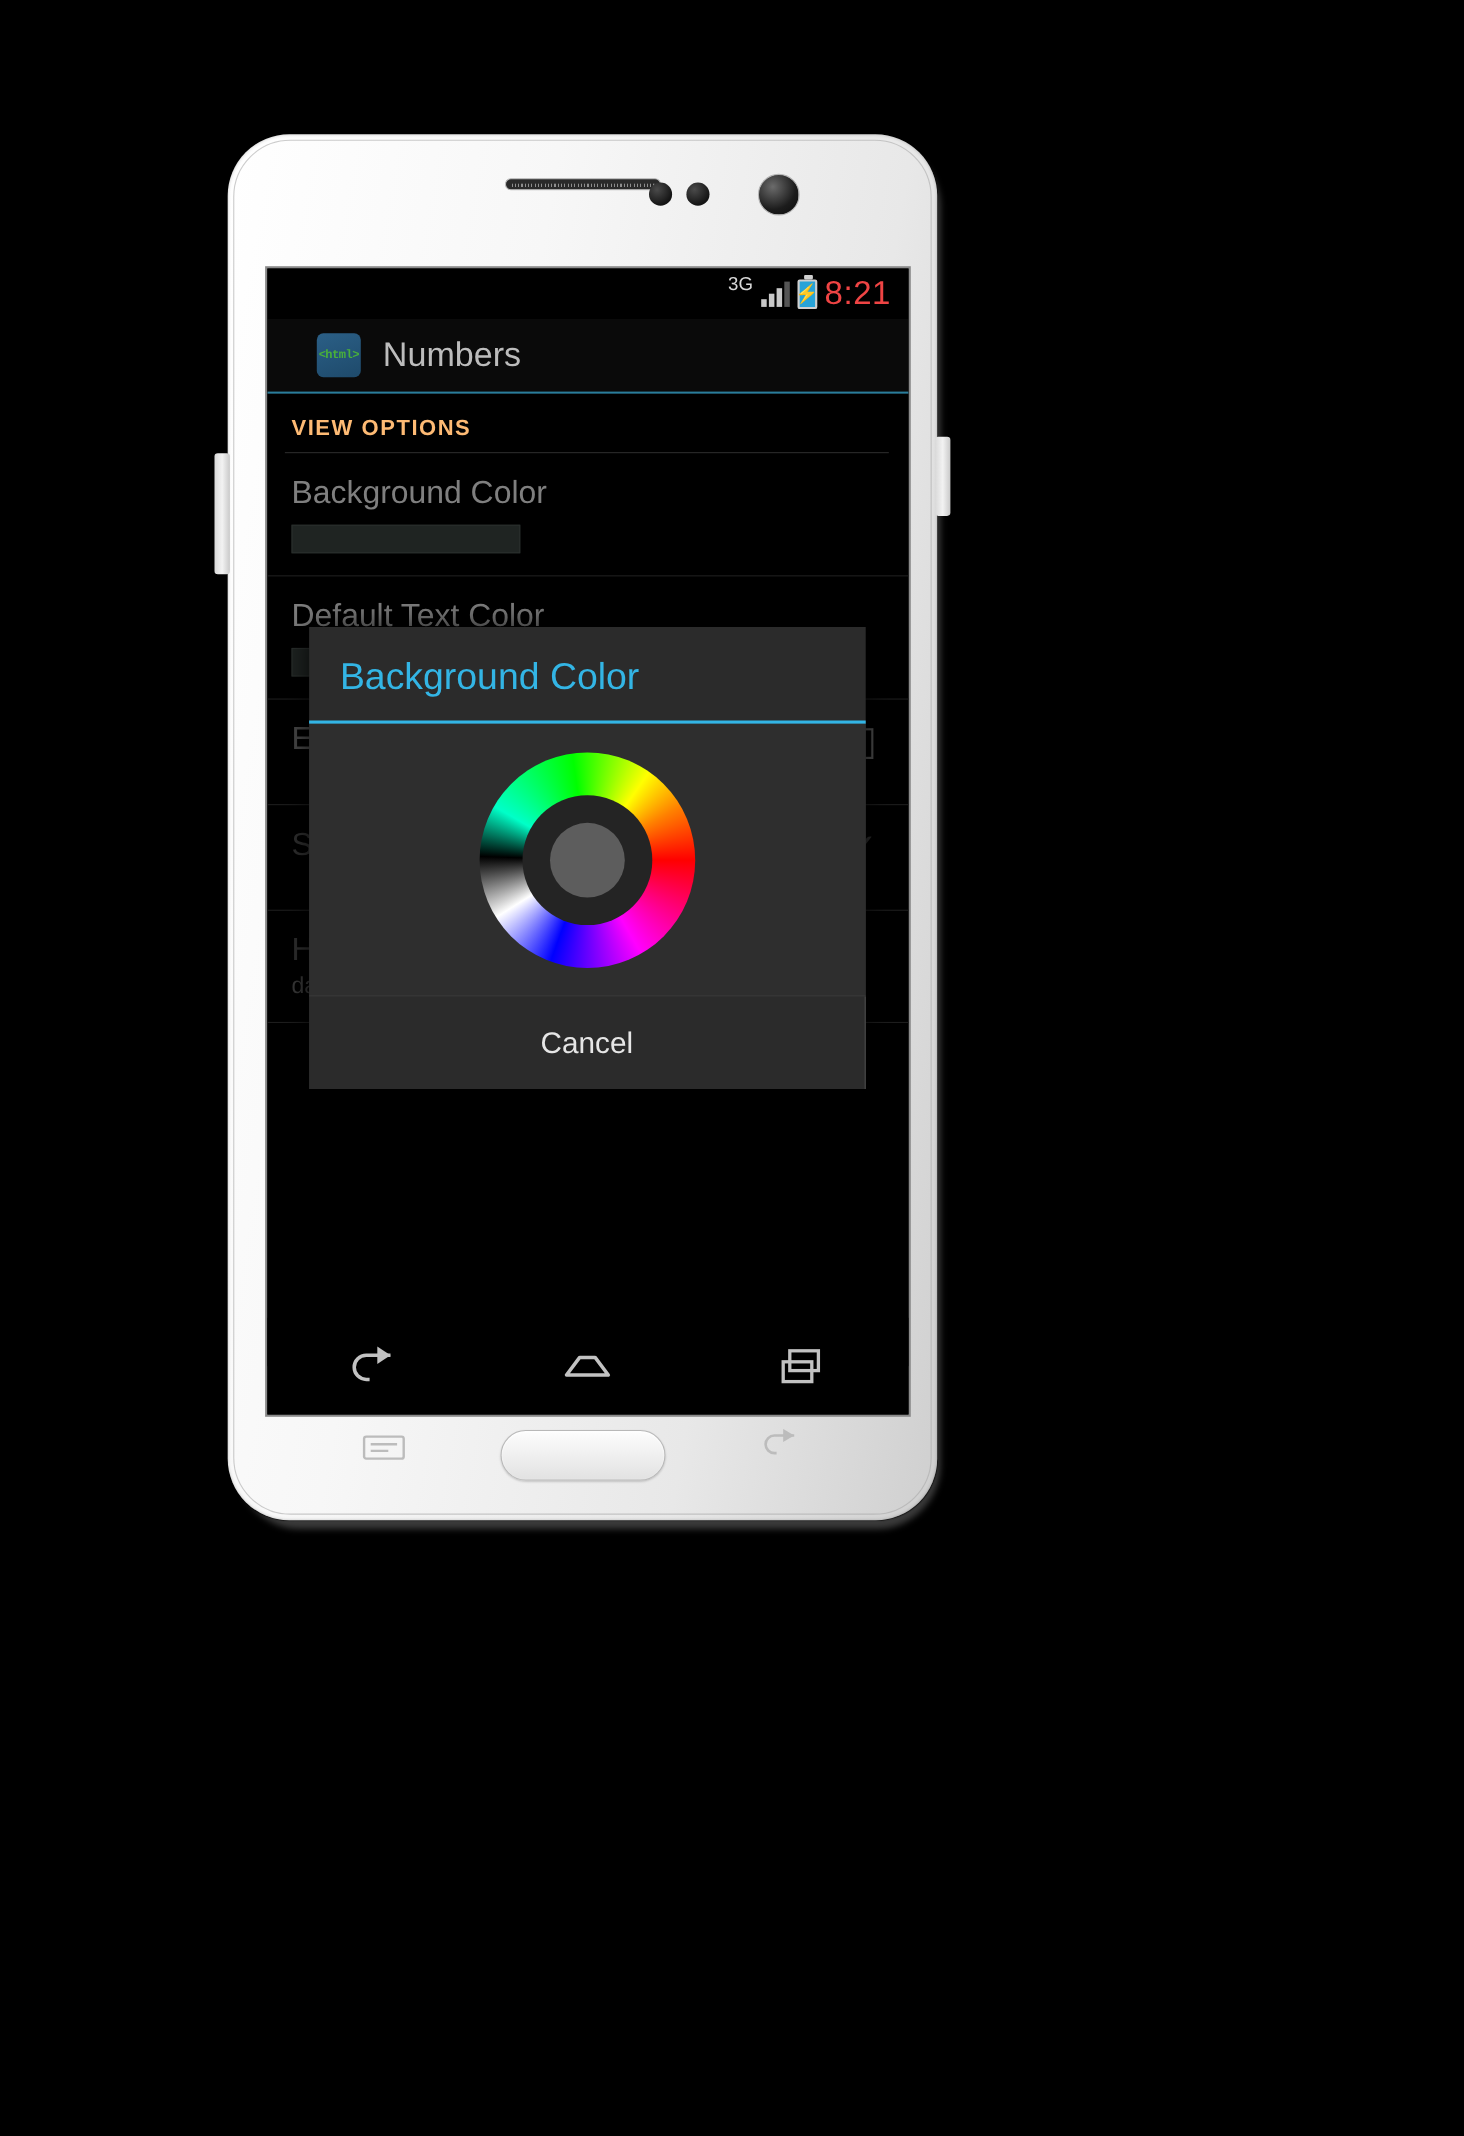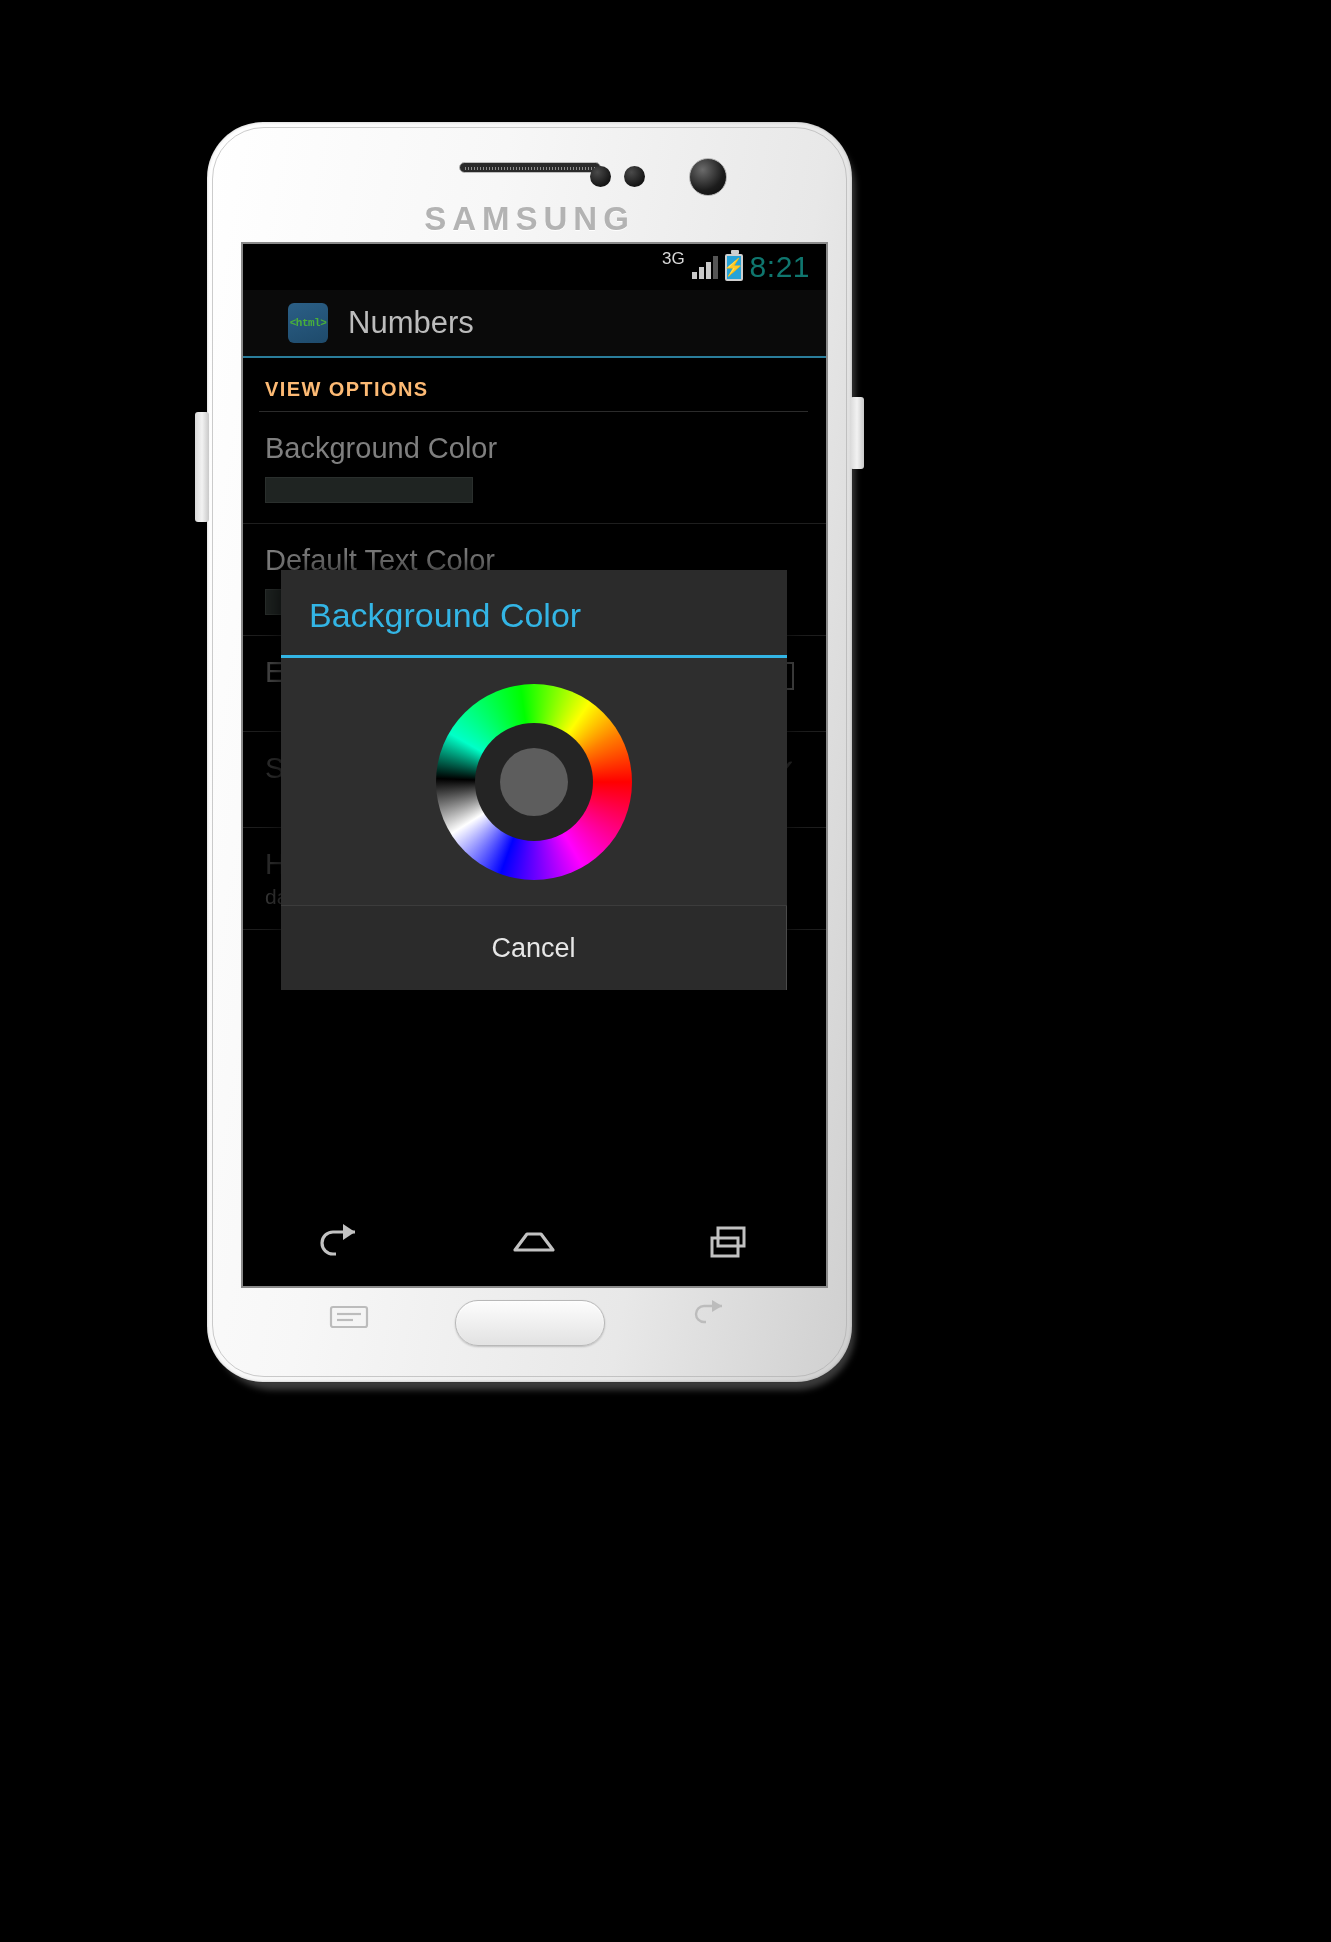--- a/index.html
+++ b/index.html
@@ -160,21 +160,21 @@
     display:flex; align-items:center; justify-content:center;
   }
   .battery::before {
     content:""; position:absolute; top:-6px; left:4px;
     width:8px; height:4px; background:#cfcfcf; border-radius:1px;
   }
   .battery .bolt { font-size: 17px; color: #fff; line-height: 1; }
 
   .clock {
     font-size: 30px;
-    color: #0f766e;
+    color: #ef4444;
     letter-spacing: 0.5px;
   }
 
   
   .action-bar {
     position: relative;
     height: 68px;
     background: #0a0a0a;
     display: flex;
     align-items: center;
@@ -379,21 +379,20 @@
     <div class="side-btn vol"></div>
     <div class="side-btn pwr"></div>
 
     <div class="speaker"></div>
     <div class="sensor-dots">
       <div class="sensor-dot d1"></div>
       <div class="sensor-dot d2"></div>
     </div>
     <div class="front-cam"></div>
 
-    <div class="brand">SAMSUNG</div>
 
     <div id="screen">
 
       <div class="status-bar">
         <span class="net-label">3G</span>
         <span class="signal-bars">
           <i></i>
             <i></i>
             <i></i>
             <i></i>

